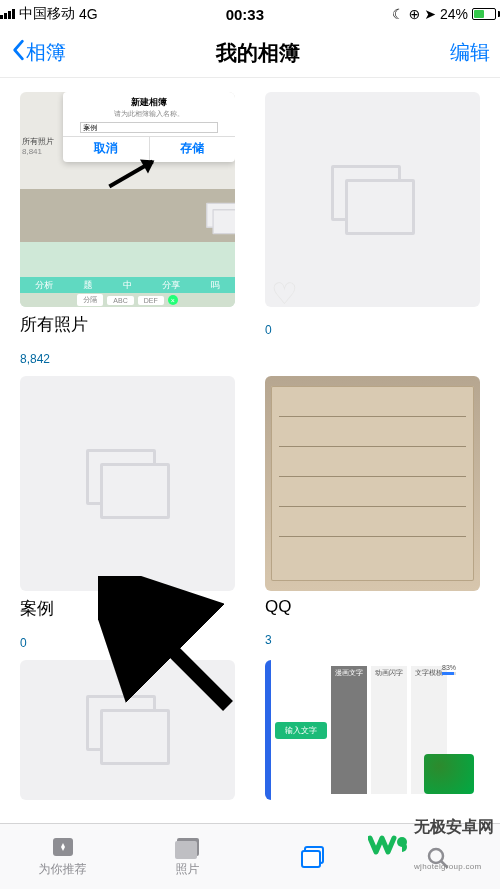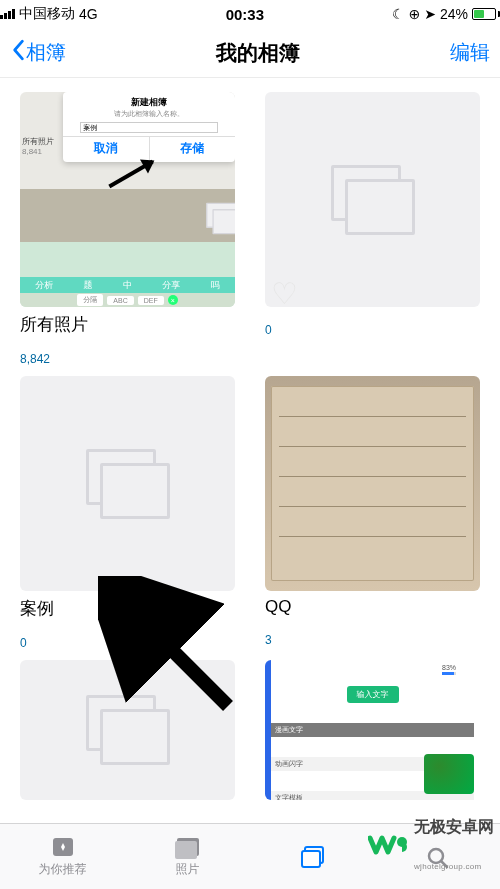--- a/index.html
+++ b/index.html
@@ -50,21 +50,21 @@
   .thumb-allphotos .sub-stack { position: absolute; right: 10px; top: 95px; }
   .thumb-allphotos .sub-stack .stack-wrap { transform: scale(0.45); transform-origin: top right; }
   .thumb-allphotos .arrow1 { position: absolute; left: 40%; top: 80px; width: 50px; height: 4px; background: #000; transform: rotate(-30deg); }
   .thumb-allphotos .arrow1::after { content: ""; position: absolute; right: -2px; top: -6px; border-left: 12px solid #000; border-top: 8px solid transparent; border-bottom: 8px solid transparent; }
   .thumb-allphotos .side { position: absolute; left: 2px; top: 44px; font-size: 8px; color: #444; }
   
   .thumb-qq { background: linear-gradient(#b6a690, #d7c6ad); }
   .thumb-qq::before { content: ""; position: absolute; inset: 10px 6px; background: #d9cab2; border-radius: 2px; box-shadow: inset 0 0 0 1px #b7a486; }
   .thumb-qq .line { position: absolute; left: 14px; right: 14px; height: 1px; background: #9c8c72; }
   
-  .thumb-app { background: #fff; padding: 6px; display: flex; flex-direction: column; gap: 20px; font-size: 7px; }
+  .thumb-app { background: #fff; padding: 6px; display: flex; flex-direction: row; gap: 4px; font-size: 7px; }
   .thumb-app .btn-g { background: #1bbb78; color: #fff; padding: 3px 10px; border-radius: 3px; align-self: center; font-size: 8px; }
   .thumb-app .row { background: #f2f2f2; padding: 2px 4px; color: #555; }
   .thumb-app .row.dark { background: #7a7a7a; color: #fff; }
   .thumb-app .prog { font-size: 7px; color: #555; text-align: right; }
   .thumb-app .prog-bar { height: 3px; background: #ddd; margin-top: 1px; }
   .thumb-app .prog-bar i { display: block; height: 100%; width: 83%; background: #2b7bff; }
   .thumb-app .leaf { position: absolute; right: 6px; bottom: 6px; width: 50px; height: 40px; background: radial-gradient(circle at 30% 30%, #2d8a2d, #0a4); border-radius: 4px; }
   
   .big-arrow { position: absolute; left: 98px; top: 576px; width: 140px; height: 140px; pointer-events: none; }
   

